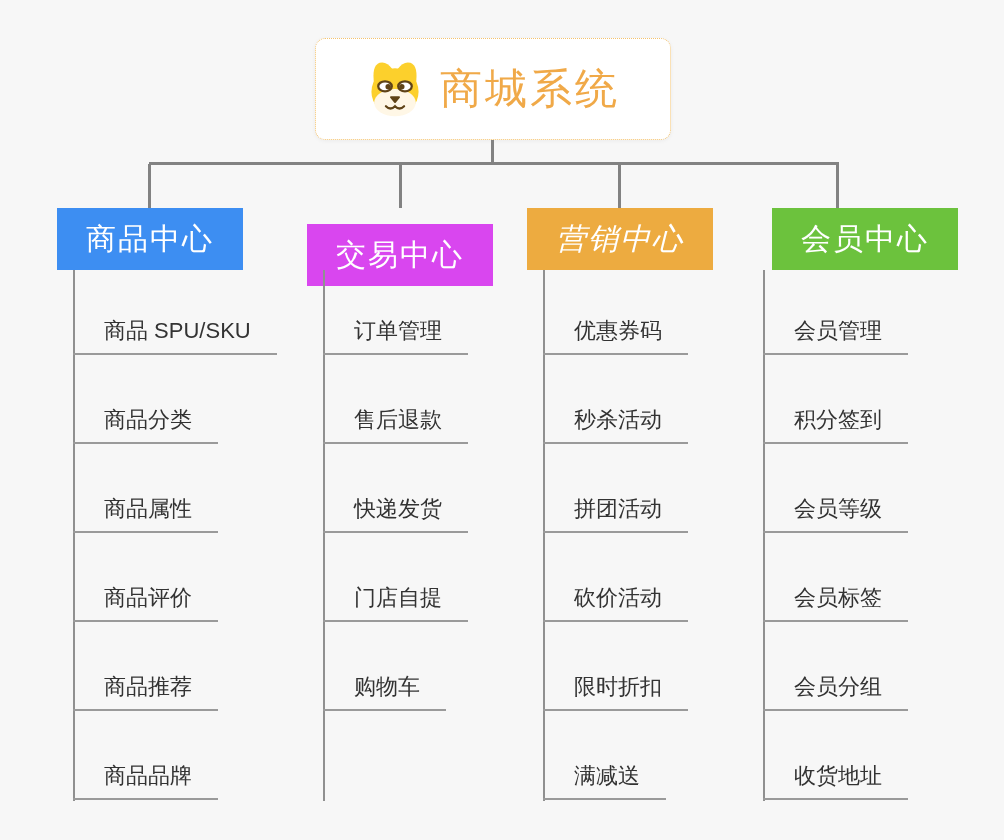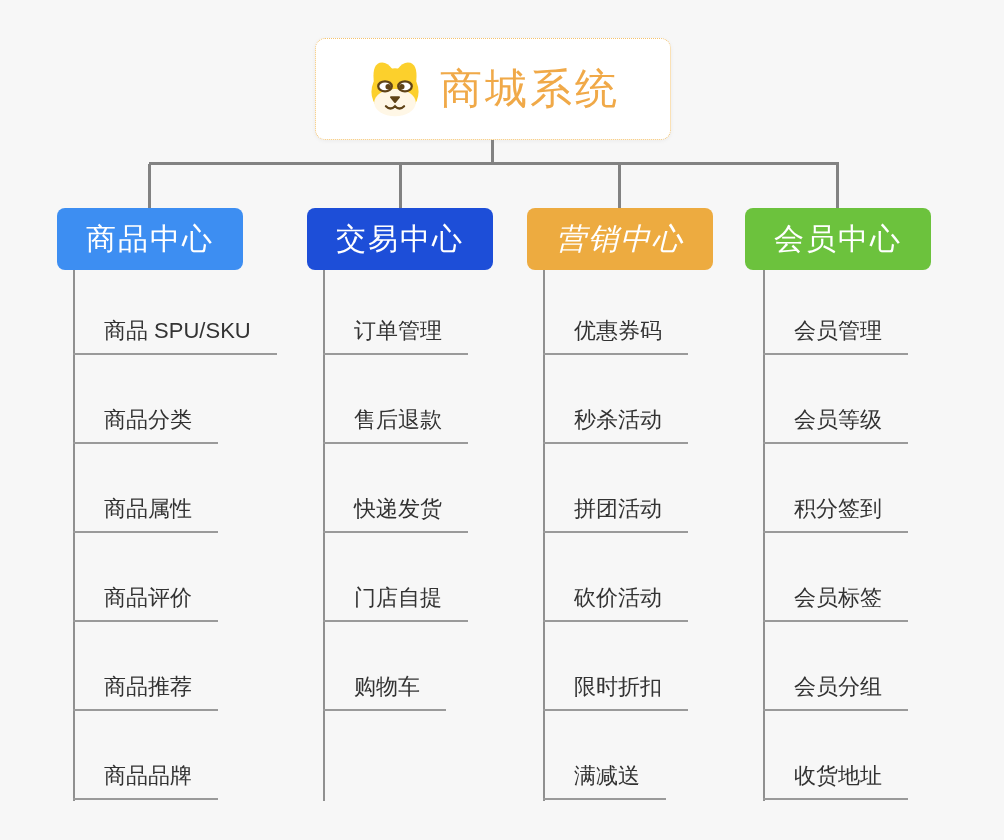--- a/index.html
+++ b/index.html
@@ -22,25 +22,25 @@
 
   
   .line{background:#828282;}
   .stem{left:491px;top:140px;width:3px;height:24px;}
   .bus{left:149px;top:162px;width:690px;height:3px;}
   .drop{top:164px;width:3px;height:44px;}
   .drop1{left:148px;} .drop2{left:399px;} .drop3{left:618px;} .drop4{left:836px;}
 
   
   .branch-header{
-    top:208px;width:186px;height:62px;border-radius:8px;
+    top:208px;width:186px;height:62px;border-radius:0;
     display:flex;align-items:center;justify-content:center;
     color:#ffffff;font-size:30px;letter-spacing:2px;line-height:1;
   }
-  .bh1{left:57px;} .bh2{left:307px;} .bh3{left:527px;} .bh4{left:745px;}
+  .bh1{left:57px;} .bh2{left:307px;} .bh3{left:527px;} .bh4{left:772px;}
 
   
   .trunk{top:270px;width:2px;height:531px;background:#909090;}
   .tr1{left:73px;} .tr2{left:323px;} .tr3{left:543px;} .tr4{left:763px;}
 
   
   .leaf-col{top:266px;}
   .lc1{left:73px;} .lc2{left:323px;} .lc3{left:543px;} .lc4{left:763px;}
   .leaf{height:89px;display:flex;align-items:flex-end;}
   .leaf-label{
@@ -70,21 +70,21 @@
 </div>
 
 <div class="abs line stem" style="background-color: rgb(130, 130, 130);"></div>
 <div class="abs line bus" style="background-color: rgb(130, 130, 130);"></div>
 <div class="abs line drop drop1" style="background-color: rgb(130, 130, 130);"></div>
 <div class="abs line drop drop2" style="background-color: rgb(130, 130, 130);"></div>
 <div class="abs line drop drop3" style="background-color: rgb(130, 130, 130);"></div>
 <div class="abs line drop drop4" style="background-color: rgb(130, 130, 130);"></div>
 
 <div class="abs branch-header bh1" style="background-color: rgb(61, 142, 242);">商品中心</div>
-<div class="abs branch-header bh2" style="background-color: #1d4ed8;">交易中心</div>
+<div class="abs branch-header bh2" style="background-color: #d946ef; margin-top: 16px;">交易中心</div>
 <div class="abs branch-header bh3" style="background-color: rgb(237, 171, 64); font-style: italic;">营销中心</div>
 <div class="abs branch-header bh4" style="background-color: rgb(108, 194, 61);">会员中心</div>
 
 <div class="abs trunk tr1" style="background-color: rgb(144, 144, 144);"></div>
 <div class="abs trunk tr2" style="background-color: rgb(144, 144, 144);"></div>
 <div class="abs trunk tr3" style="background-color: rgb(144, 144, 144);"></div>
 <div class="abs trunk tr4" style="background-color: rgb(144, 144, 144);"></div>
 
 <div class="abs leaf-col lc1">
   <div class="leaf">
@@ -144,24 +144,24 @@
   <div class="leaf">
       <span class="leaf-label">满减送</span>
     </div>
 </div>
 
 <div class="abs leaf-col lc4">
   <div class="leaf">
       <span class="leaf-label">会员管理</span>
     </div>
   <div class="leaf">
-      <span class="leaf-label">会员等级</span>
+      <span class="leaf-label">积分签到</span>
     </div>
   <div class="leaf">
-      <span class="leaf-label">积分签到</span>
+      <span class="leaf-label">会员等级</span>
     </div>
   <div class="leaf">
       <span class="leaf-label">会员标签</span>
     </div>
   <div class="leaf">
       <span class="leaf-label">会员分组</span>
     </div>
   <div class="leaf">
       <span class="leaf-label">收货地址</span>
     </div>

